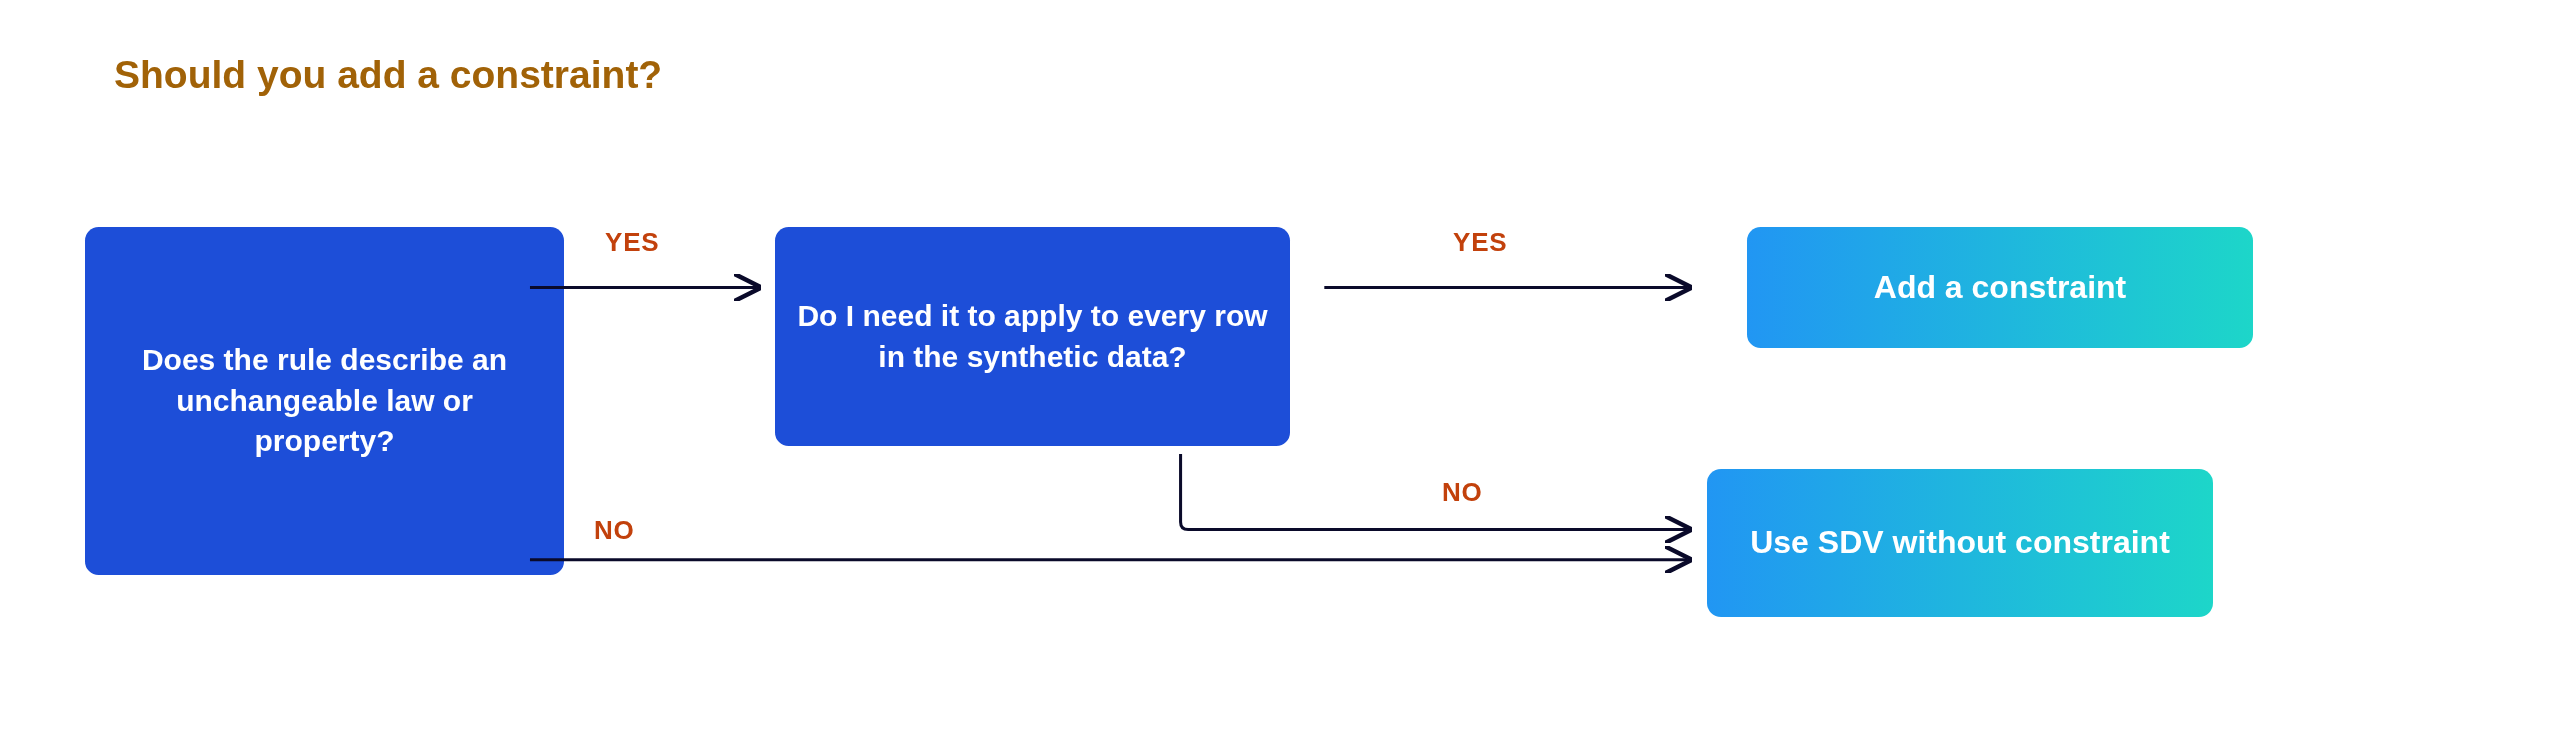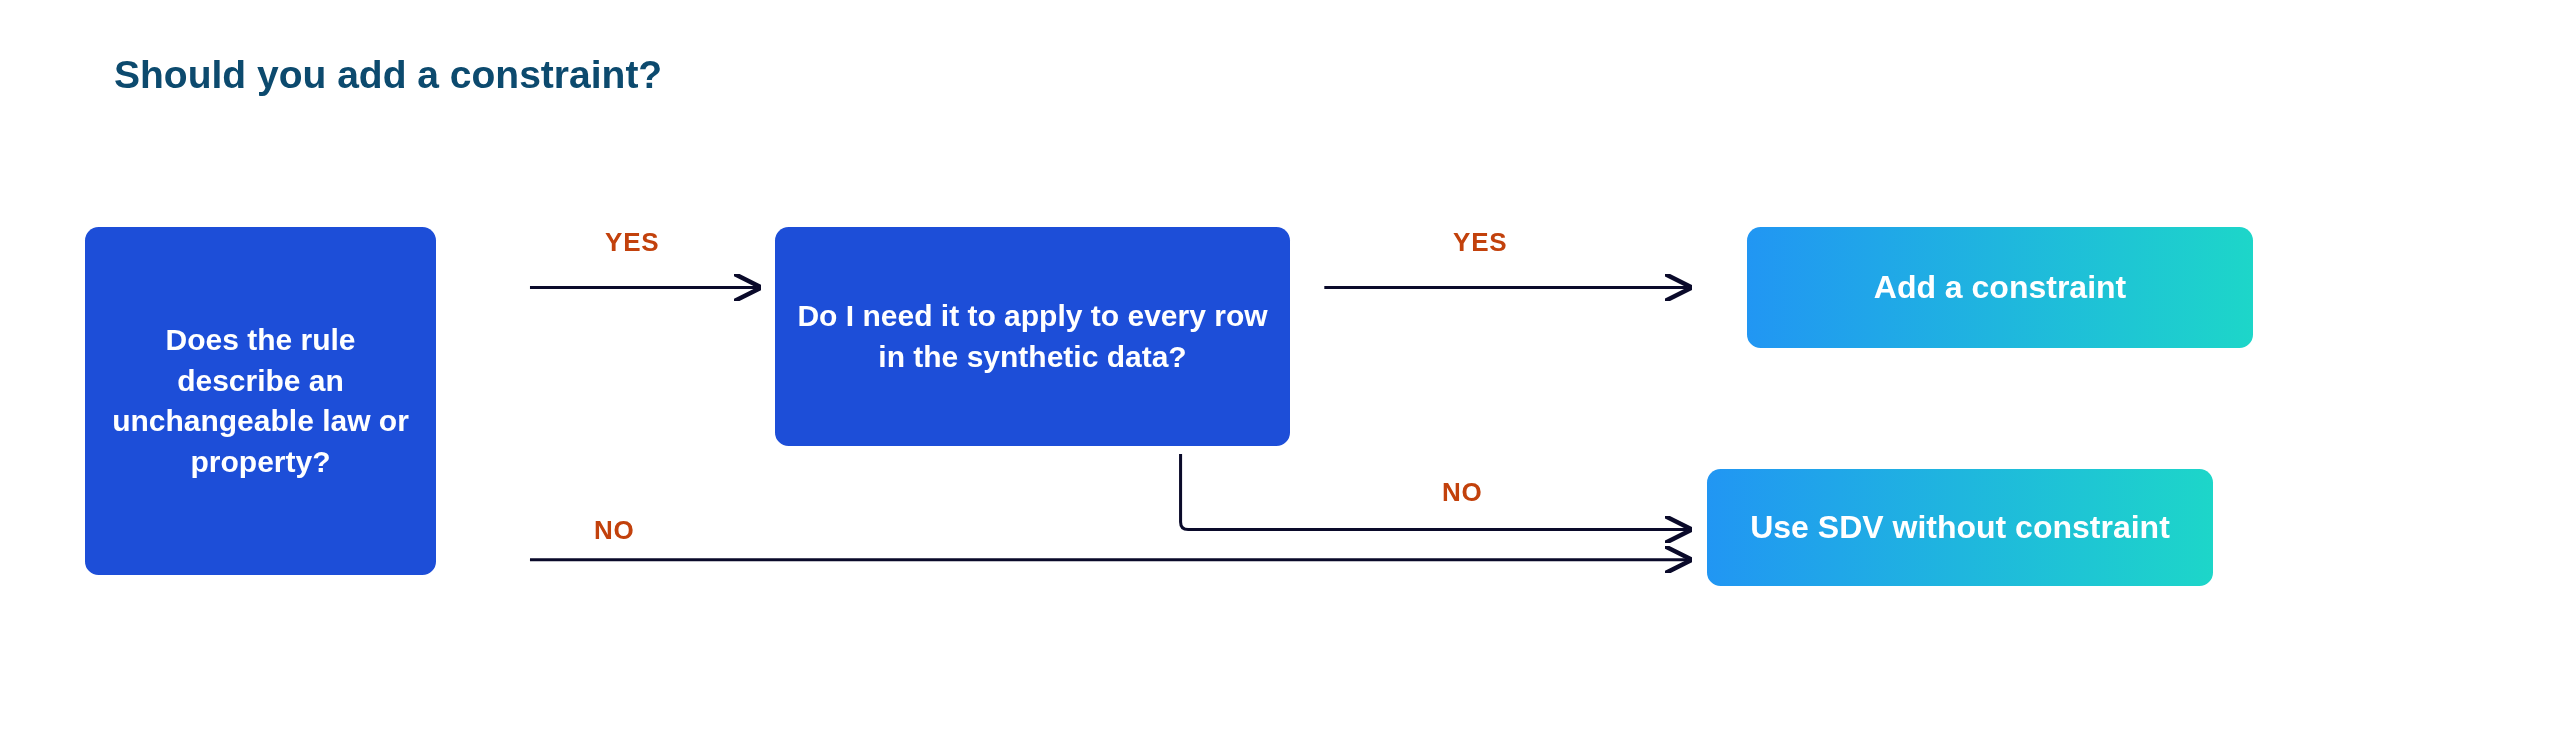--- a/index.html
+++ b/index.html
@@ -9,21 +9,21 @@
     width: 2576px;
     height: 755px;
     position: relative;
   }
   .title {
     position: absolute;
     left: 114px;
     top: 53px;
     font-size: 39px;
     font-weight: 700;
-    color: #0c4a6e;
+    color: #a16207;
   }
   .box {
     position: absolute;
     display: flex;
     align-items: center;
     justify-content: center;
     text-align: center;
     color: #ffffff;
     font-weight: 700;
     border-radius: 13.6px;
@@ -31,24 +31,24 @@
     line-height: 1.35;
   }
   .box-orange {
     background: #1d4ed8;
     font-size: 30px;
   }
   .box-grad {
     background: linear-gradient(90deg, #2196f3 0%, #1dd6c9 100%);
     font-size: 32px;
   }
-  #box1 { left: 85px;  top: 227px; width: 351px; height: 348px; }
+  #box1 { left: 85px;  top: 227px; width: 479px; height: 348px; }
   #box2 { left: 775px; top: 227px; width: 515px; height: 219px; }
   #box3 { left: 1707px; top: 227px; width: 506px; height: 121px; margin-left: 40px; }
-  #box4 { left: 1707px; top: 469px; width: 506px; height: 117px; }
+  #box4 { left: 1707px; top: 469px; width: 506px; height: 148px; border-radius: 14px; }
   .label {
     position: absolute;
     font-size: 26px;
     font-weight: 700;
     color: #c2410c;
     letter-spacing: 0.8px;
   }
   #lbl-yes1 { left: 605px;  top: 227px; }
   #lbl-yes2 { left: 1453px; top: 227px; }
   #lbl-no1  { left: 594px;  top: 515px; }

